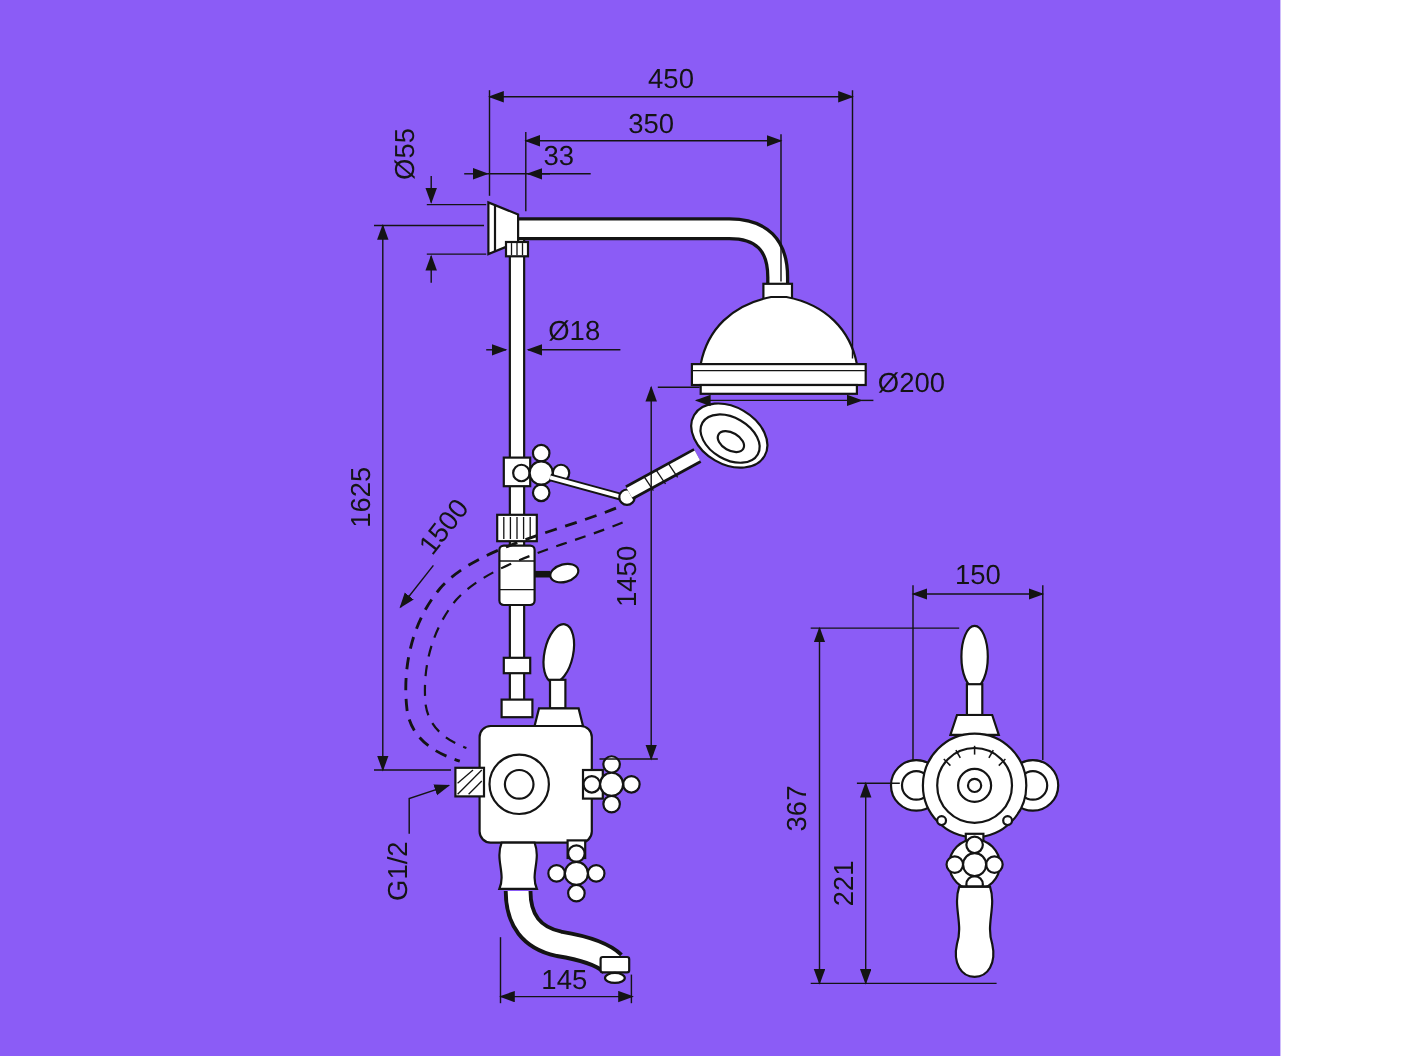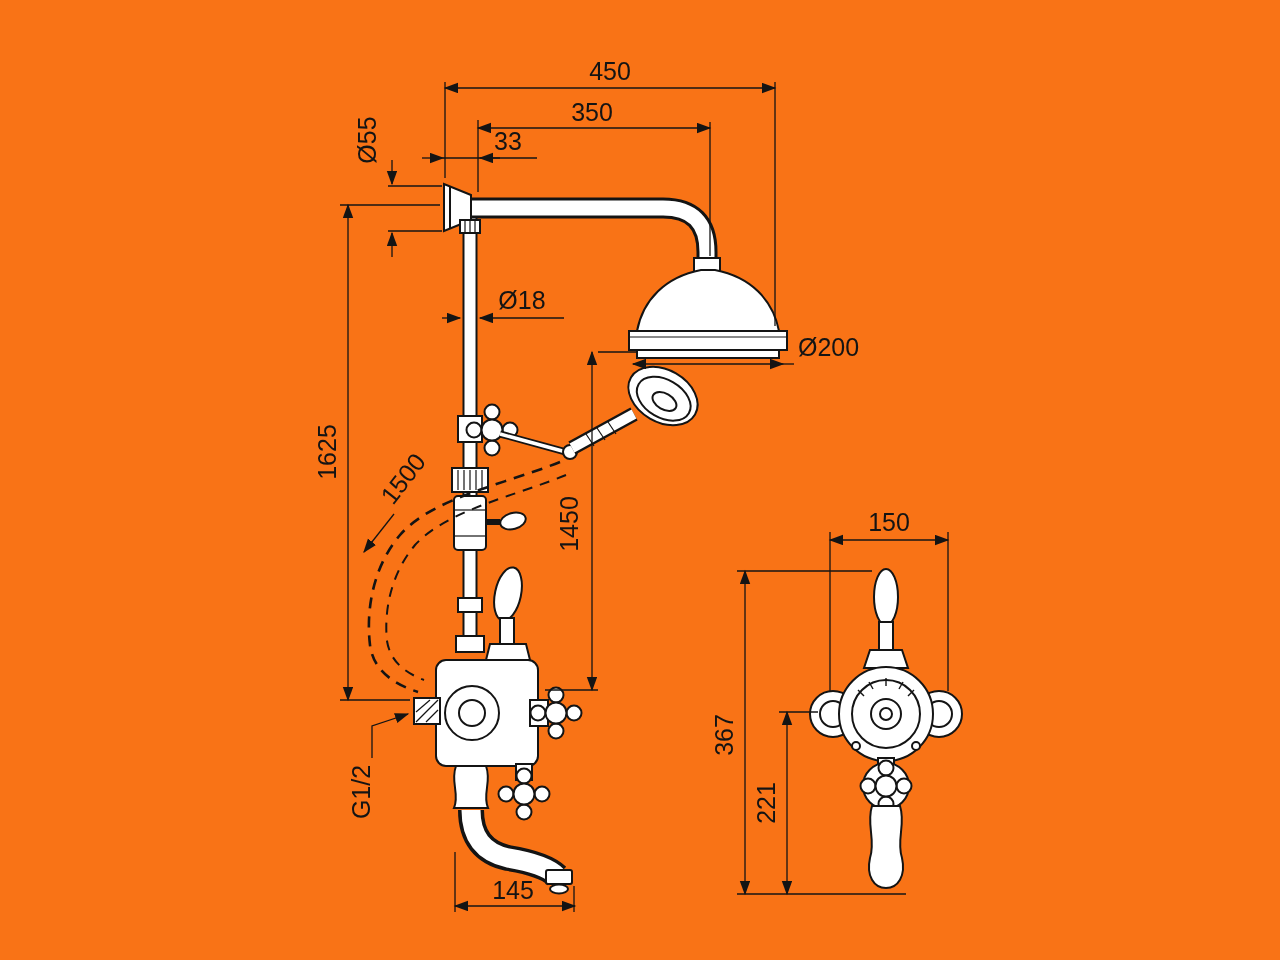--- a/index.html
+++ b/index.html
@@ -1,17 +1,17 @@
 <!DOCTYPE html>
 <html><head>
 <meta charset="utf-8">
 <style>
   html,body{margin:0;padding:0;background:#fff;}
   body{width:1280px;height:960px;overflow:hidden;font-family:"Liberation Sans","DejaVu Sans",sans-serif;}
-  .stage{position:relative;width:1280px;height:960px;background:#f97316;}
+  .stage{position:relative;width:1164px;height:960px;background:#8b5cf6;}
   svg{display:block;}
   text{font-family:"Liberation Sans","DejaVu Sans",sans-serif;font-size:25px;fill:#141414;}
 </style>
 </head>
 <body>
 
 <div class="stage">
 <svg width="1280" height="960" viewBox="0 0 1280 960">
   <defs>
     <marker id="arr" markerWidth="13" markerHeight="10" refX="10" refY="4" orient="auto-start-reverse">

